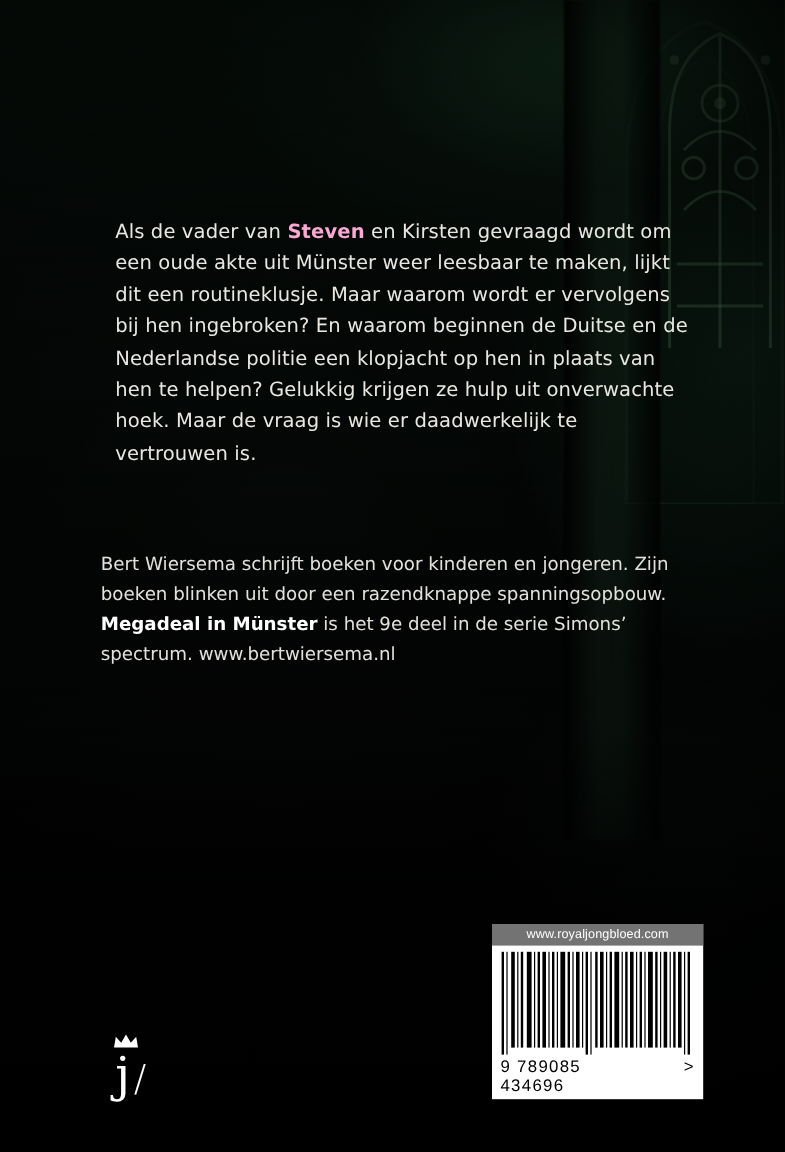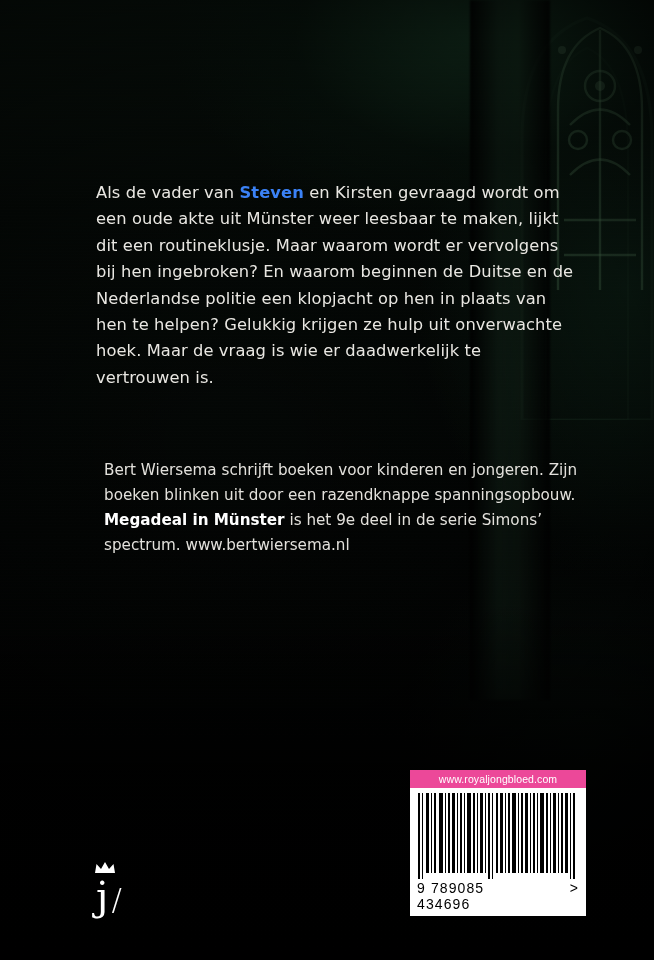--- a/index.html
+++ b/index.html
@@ -87,36 +87,36 @@
   }
   .blurb p {
     margin: 0;
     color: #e9e7e2;
     font-size: 16.3px;
     line-height: 1.62;
     letter-spacing: 0.1px;
   }
   .blurb .bold {
     font-weight: bold;
-    color: #3b82f6;
+    color: #f9a8d4;
   }
   .tagline {
     position: absolute;
     left: 96px;
     top: 375px;
     width: 500px;
     color: #6fbf5e;
     font-size: 19.5px;
     line-height: 1.55;
     font-weight: normal;
     letter-spacing: 0.15px;
   }
   .author-note {
     position: absolute;
-    left: 104px;
+    left: 84px;
     top: 458px;
     width: 490px;
   }
   .author-note p {
     margin: 0;
     color: #e3e1dc;
     font-size: 15.2px;
     line-height: 1.65;
   }
   .author-note .bold {
@@ -128,21 +128,21 @@
   .barcode-box {
     position: absolute;
     left: 410px;
     top: 770px;
     width: 176px;
     background: #ffffff;
     padding: 0;
     border: 0;
   }
   .barcode-url {
-    background: #ec4899;
+    background: #737373;
     color: #ffffff;
     font-size: 10.5px;
     text-align: center;
     padding: 3px 0 3px 0;
     letter-spacing: 0.1px;
     font-family: "Liberation Sans", sans-serif;
   }
   .barcode-bars {
     height: 86px;
     margin: 5px 6px 0 6px;

